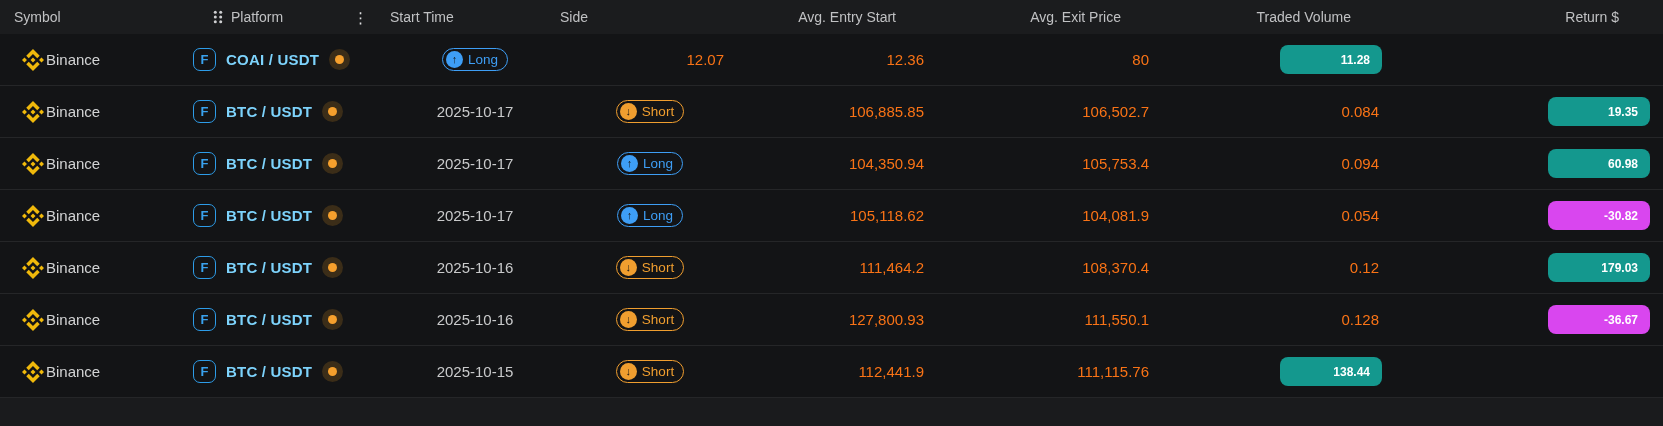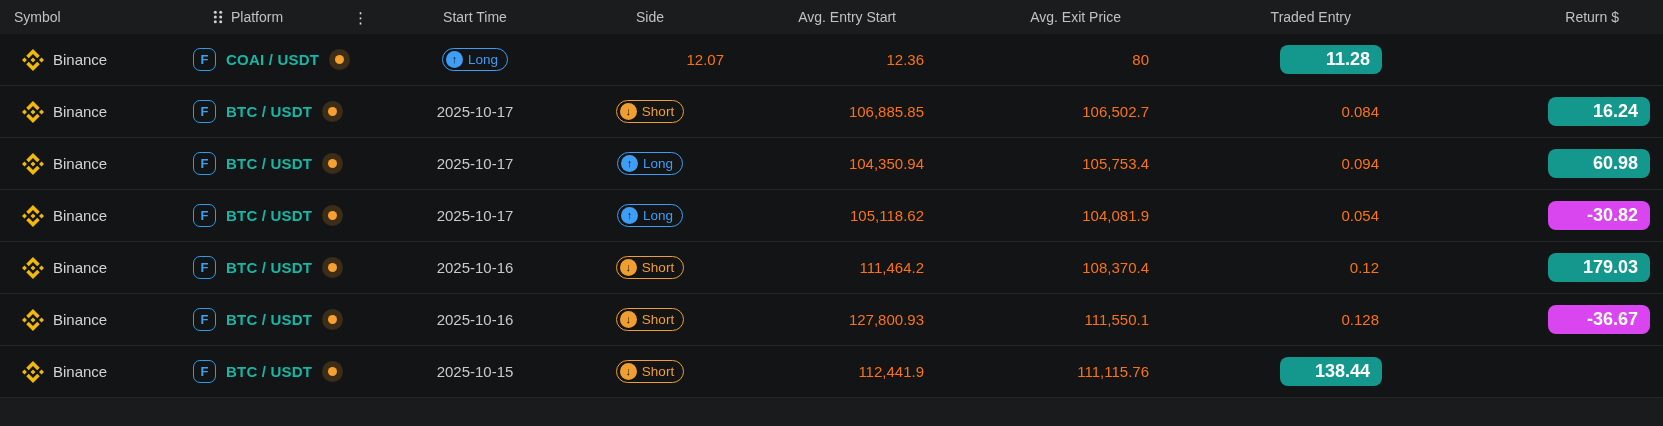--- a/index.html
+++ b/index.html
@@ -20,33 +20,33 @@
     height:34px;
     background:#1b1c1e;
     font-size:14px;
     color:#c0c1c3;
   }
   .th { white-space:nowrap; }
   .th-platform { display:flex; align-items:center; gap:8px; padding-left:33px; padding-right:22px; }
   .th-platform .label { flex:0 0 auto; }
   .kebab { margin-left:auto; color:#dcdddf; font-size:15px; letter-spacing:0; cursor:pointer; line-height:1; }
   .th-symbol { padding-left:14px; text-align:left; }
-  .th-center { text-align:center; }
+  .th-center { text-align:left; }
   .th-num { text-align:right; padding-right:44px; }
   .drag-handle { display:inline-flex; cursor:grab; }
   
   .row {
     height:52px;
     background:#131416;
     border-bottom:1px solid #252628;
     font-size:15px;
   }
-  .c-platform { display:flex; align-items:center; gap:9px; padding-left:22px; color:#d2d3d4; }
+  .c-platform { display:flex; align-items:center; gap:2px; padding-left:22px; color:#d2d3d4; }
   .c-symbol  { display:flex; align-items:center; gap:10px; padding-left:13px; }
-  .sym-text  { font-weight:700; color:#14b8a6; letter-spacing:.2px; }
+  .sym-text  { font-weight:700; color:#7dd3fc; letter-spacing:.2px; }
   .c-time    { text-align:center; color:#c9cacb; }
   .c-side    { display:flex; justify-content:center; }
   .c-num     { text-align:right; padding-right:16px; color:#f97316; }
   .c-return  { display:flex; justify-content:flex-end; padding-right:13px; }
   
   .fbadge {
     width:23px; height:23px;
     border:1.5px solid #2d9ce8;
     border-radius:7px;
     color:#3aa2ee;
@@ -77,21 +77,21 @@
   .side-badge.long  { color:#3e9ef5; border-color:#3e9ef5; }
   .side-badge.long .arrow { background:#3e9ef5; }
   .side-badge.short { color:#f09e2f; border-color:#f09e2f; }
   .side-badge.short .arrow { background:#f09e2f; }
   
   .return-badge {
     min-width:102px; height:29px;
     border-radius:8px;
     display:flex; align-items:center; justify-content:flex-end;
     padding:0 12px;
-    color:#ffffff; font-weight:700; font-size:18px;
+    color:#ffffff; font-weight:700; font-size:12px;
   }
   .return-badge.pos { background:#14988e; }
   .return-badge.neg { background:#d946ef; }
   
   .footer { height:28px; background:#1a1b1d; }
   svg { display:block; }
 </style>
 </head>
 <body>
 
@@ -110,21 +110,21 @@
             <circle cx="7.7" cy="11.7" r="1.5"></circle>
         </svg>
       </span>
       <span class="label">Platform</span>
       <span class="kebab">⋮</span>
     </div>
     <div class="th th-center">Start Time</div>
     <div class="th th-center">Side</div>
     <div class="th th-num">Avg. Entry Start</div>
     <div class="th th-num">Avg. Exit Price</div>
-    <div class="th th-num">Traded Entry</div>
+    <div class="th th-num">Traded Volume</div>
     <div class="th th-num">Return $</div>
   </div>
 
   <div id="table-body">
   <div class="grid-row row">
     <div class="c-platform">
       <span>
         <svg width="22" height="22" viewBox="0 0 24 24" fill="#f0b90b">
           <path d="M16.624 13.92l2.718 2.716-7.354 7.353-7.353-7.352 2.717-2.717 4.636 4.66 4.636-4.66zm4.637-4.636L24 12l-2.715 2.716L18.568 12l2.693-2.716zm-9.272.001l2.716 2.691-2.716 2.717v-.001L9.272 12l2.717-2.715zm-9.273-.001L5.409 12l-2.692 2.692L0 12l2.716-2.716zM11.988.012l7.353 7.353-2.717 2.715-4.636-4.636-4.635 4.66-2.718-2.716L11.988.012z"></path>
         </svg>
@@ -172,21 +172,21 @@
     <div class="c-side">
       <span class="side-badge short">
         <span class="arrow">↓</span>
         <span>Short</span>
       </span>
     </div>
     <div class="c-num">106,885.85</div>
     <div class="c-num">106,502.7</div>
     <div class="c-num">0.084</div>
     <div class="c-return">
-      <span class="return-badge pos">16.24</span>
+      <span class="return-badge pos">19.35</span>
     </div>
   </div>
 
   <div class="grid-row row">
     <div class="c-platform">
       <span>
         <svg width="22" height="22" viewBox="0 0 24 24" fill="#f0b90b">
           <path d="M16.624 13.92l2.718 2.716-7.354 7.353-7.353-7.352 2.717-2.717 4.636 4.66 4.636-4.66zm4.637-4.636L24 12l-2.715 2.716L18.568 12l2.693-2.716zm-9.272.001l2.716 2.691-2.716 2.717v-.001L9.272 12l2.717-2.715zm-9.273-.001L5.409 12l-2.692 2.692L0 12l2.716-2.716zM11.988.012l7.353 7.353-2.717 2.715-4.636-4.636-4.635 4.66-2.718-2.716L11.988.012z"></path>
         </svg>
       </span>

